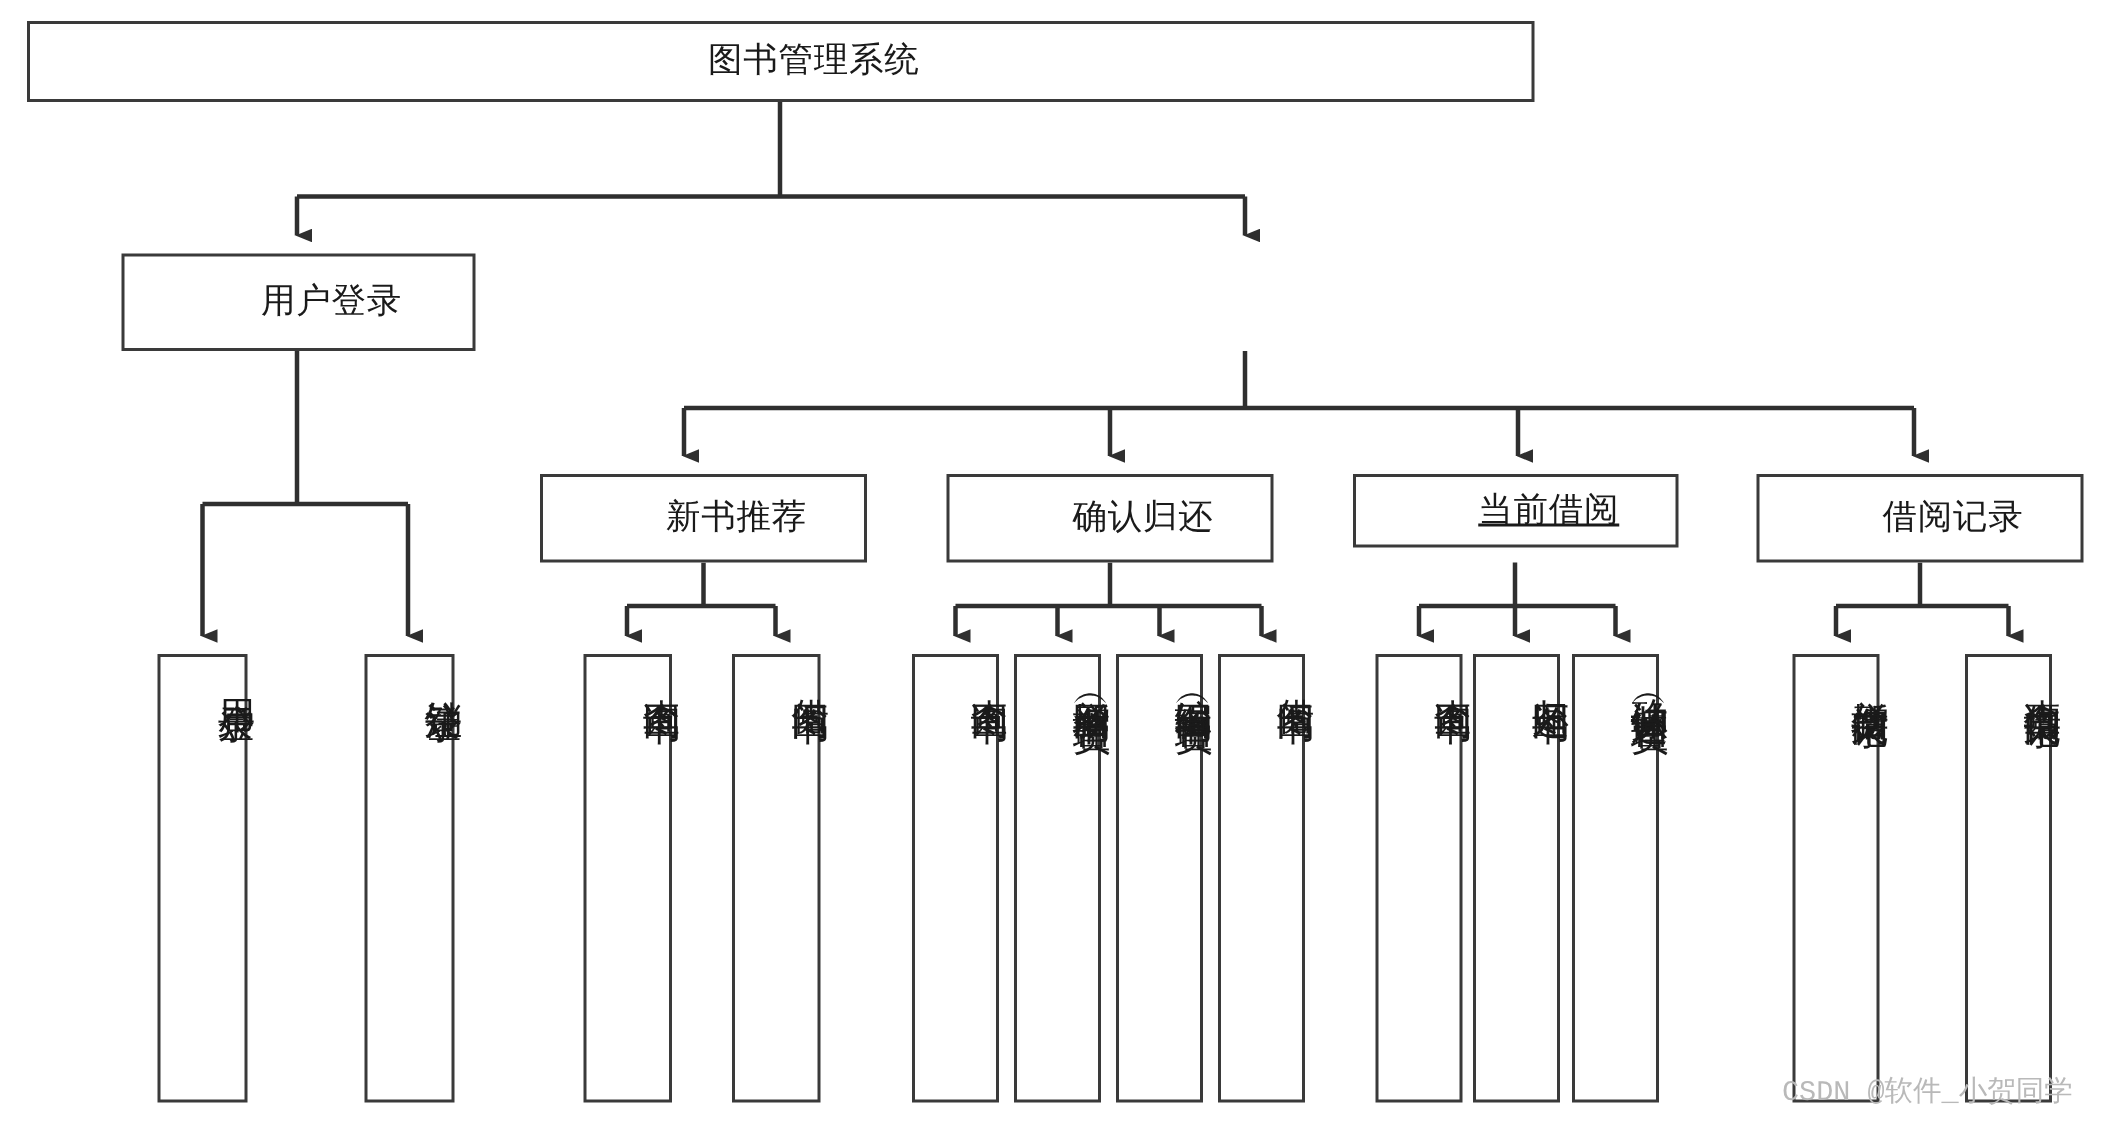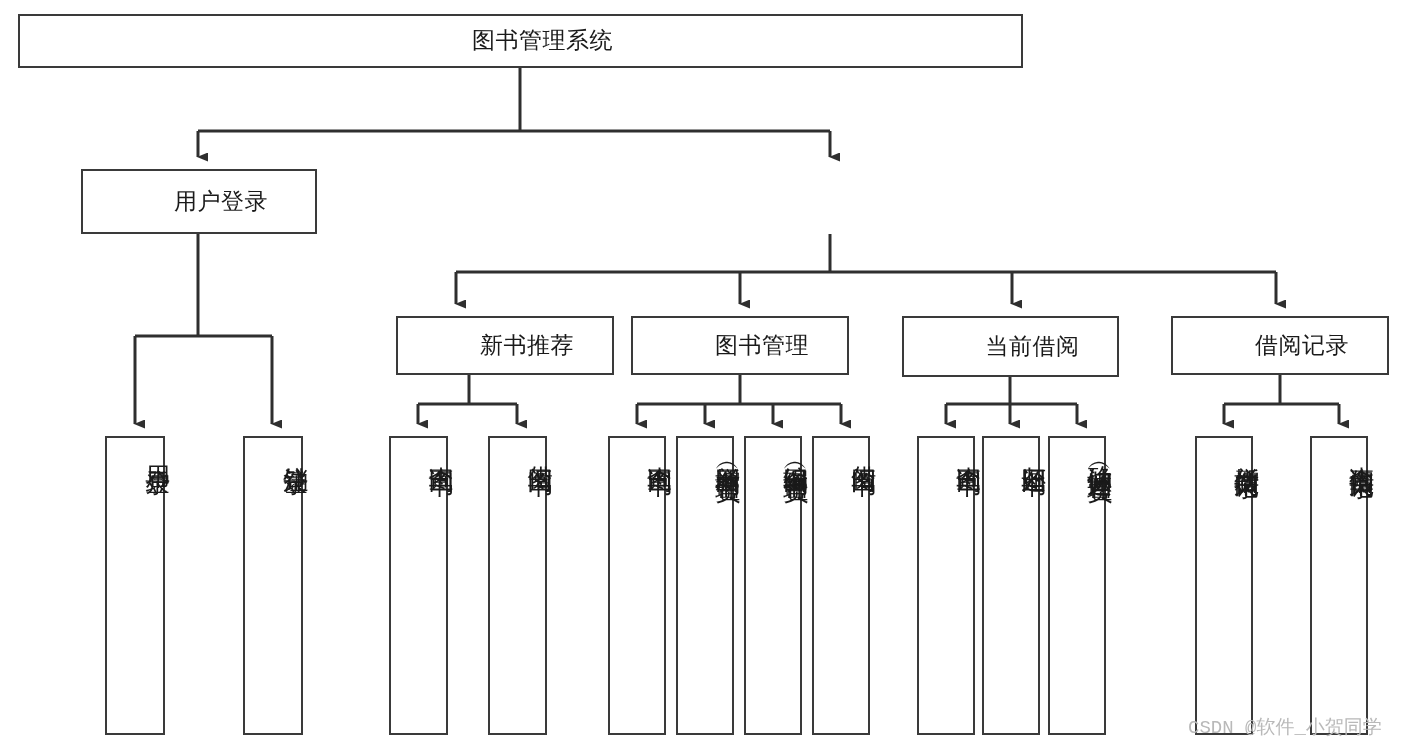--- a/index.html
+++ b/index.html
@@ -126,27 +126,27 @@
   </svg>
 
   <div class="node horiz" style="left:18px; top:14px; width:1005px; height:54px;">
     <span class="node-label">图书管理系统</span>
   </div>
 
   <div class="node horiz" style="left:81px; top:169px; width:236px; height:65px;">
     <span class="node-label">用户登录</span>
   </div>
 
-  <div class="node horiz" style="left:360px; top:316px; width:218px; height:59px;margin-left:36px;">
+  <div class="node horiz" style="left:360px; top:316px; width:218px; height:59px;">
     <span class="node-label">新书推荐</span>
   </div>
   <div class="node horiz" style="left:631px; top:316px; width:218px; height:59px;">
-    <span class="node-label">图书管理</span>
+    <span class="node-label">确认归还</span>
   </div>
-  <div class="node horiz" style="left:902px; top:316px; width:217px; height:61px;">
+  <div class="node horiz" style="left:902px; top:316px; width:217px; height:49px;text-decoration:underline;">
     <span class="node-label">当前借阅</span>
   </div>
   <div class="node horiz" style="left:1171px; top:316px; width:218px; height:59px;">
     <span class="node-label">借阅记录</span>
   </div>
 
   <div class="node vert" style="left:105px; top:436px; width:60px; height:299px;">
     <span class="node-label">用户登录</span>
   </div>
   <div class="node vert" style="left:243px; top:436px; width:60px; height:299px;">

